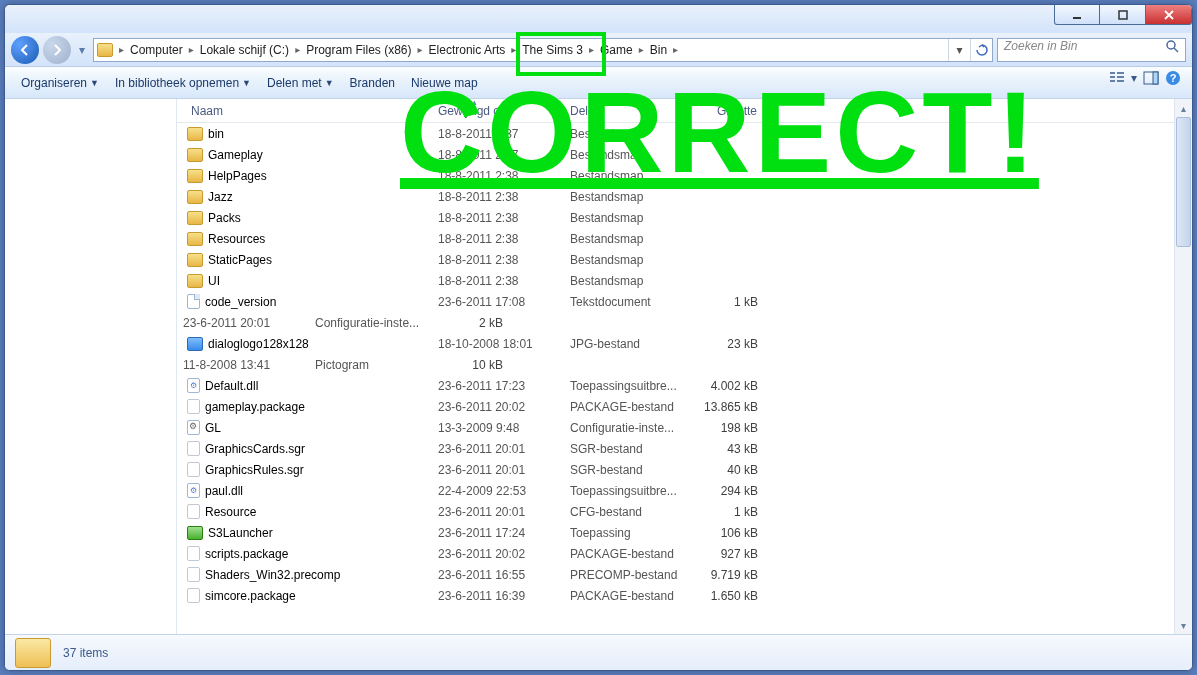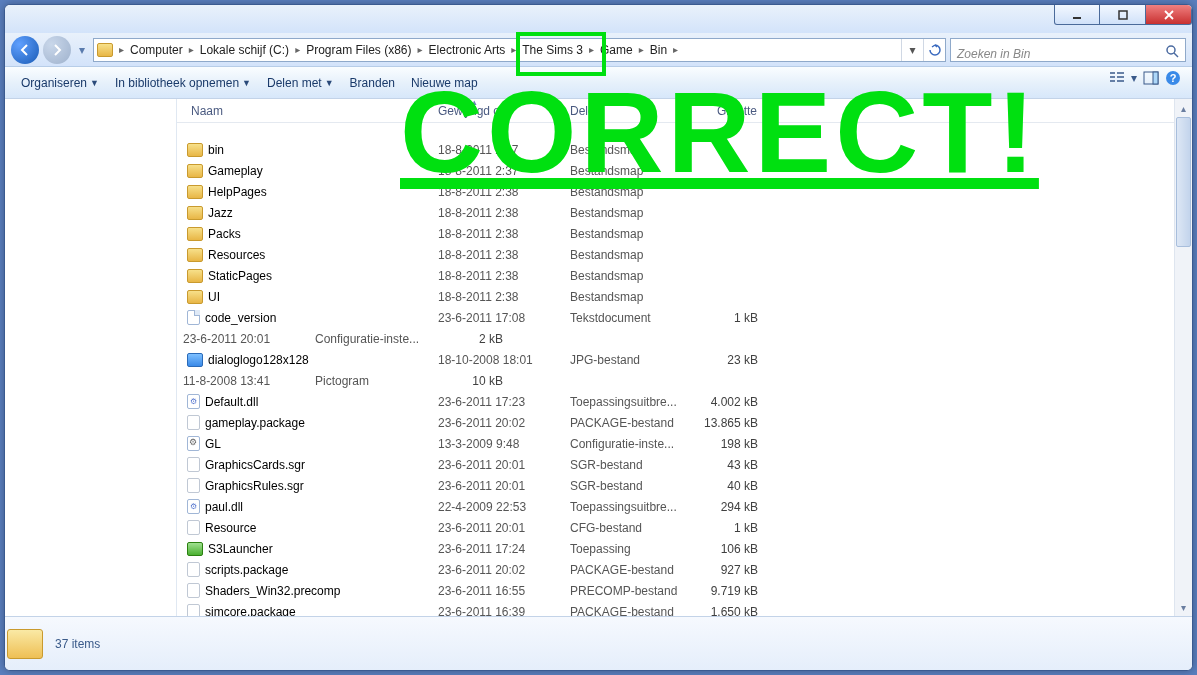--- a/index.html
+++ b/index.html
@@ -17,34 +17,34 @@
   .navrow { height:34px; background:linear-gradient(#e9f1fb,#d3e3fa); display:flex; align-items:center; padding:0 6px; gap:4px; border-bottom:1px solid #b7cde8;}
   .navbtn { width:28px; height:28px; border-radius:50%; background:radial-gradient(circle at 30% 30%, #5fa0ff, #1a5bb5); display:flex; align-items:center; justify-content:center; color:#fff;}
   .navbtn.fwd { background:radial-gradient(circle at 30% 30%, #c9d7ea, #9fb2cd); }
   .navdrop { width:14px; height:22px; display:flex; align-items:center; justify-content:center; color:#5a7bad;}
   .addrbar { flex:1; height:24px; border:1px solid #8fa9ca; background:#fff; display:flex; align-items:center; overflow:hidden;}
   .addrseg { padding:0 4px; height:22px; display:flex; align-items:center; color:#222;}
   .addrsep { color:#666; padding:0 2px; font-size:10px; display:flex; align-items:center;}
   .addrend { margin-left:auto; display:flex; height:22px;}
   .addrbtn { width:22px; display:flex; align-items:center; justify-content:center; color:#555; border-left:1px solid #d0d8e4;}
   .foldericon-sm { width:16px; height:14px; background:linear-gradient(#f7e08a,#e8b646); border:1px solid #c99a2e; border-radius:2px; margin:0 4px 0 3px;}
-  .searchbox { width:236px; height:24px; border:1px solid #8fa9ca; background:#fff; display:flex; align-items:flex-end; padding:0 6px; color:#888;gap:10px;}
+  .searchbox { width:189px; height:24px; border:1px solid #8fa9ca; background:#fff; display:flex; align-items:flex-start; padding:0 6px; color:#888;gap:10px;}
   .searchbox .ph { flex:1; font-style:italic; }
   .searchbox .mag { color:#4a6aa0; }
 
   .toolbar { height:32px; background:linear-gradient(#fafdff,#e7f1fb 50%,#d7e7fa); display:flex; align-items:flex-start; padding:0 8px; border-bottom:1px solid #c3d3e8;}
   .tbitem { color:#1a3a6a; padding:0 8px; height:32px; display:flex; align-items:center; gap:3px;}
   .tbitem .dd { font-size:9px; color:#2a4a7a;}
   .tbsp { flex:1; }
   .tbicon { width:22px; height:22px; display:flex; align-items:center; justify-content:center; color:#3a5a8a; }
 
   .content { flex:1; display:flex; min-height:0; background:#fff;}
   .navpane { width:172px; border-right:1px solid #e0e8f2;}
   .listwrap { flex:1; display:flex; min-width:0;}
-  .listview { flex:1; overflow:hidden; display:flex; flex-direction:column;gap:16px;}
+  .listview { flex:1; overflow:hidden; display:flex; flex-direction:column;}
   .colheader { height:24px; display:flex; align-items:center; border-bottom:1px solid #e4e9f0; color:#4a5a80; position:relative;}
   .ch { padding:0 6px; display:flex; align-items:center; height:100%; border-right:1px solid transparent;}
   .ch.name{ width:255px; padding-left:14px;}
   .ch.date{ width:132px;}
   .ch.type{ width:130px;}
   .ch.size{ width:70px; justify-content:flex-end;}
   .sortarrow { position:absolute; left:295px; top:-2px; color:#6a86b6; font-size:9px;}
   .rows { flex:1; overflow:hidden; }
   .row { height:21px; display:flex; align-items:center;}
   .cell { padding:0 6px;}
@@ -63,21 +63,21 @@
   .fico.dll { background:#fff; border:1px solid #a0b6d6; position:relative; height:15px; width:13px;}
   .fico.dll::before{content:"⚙"; position:absolute; font-size:8px; left:2px; top:2px; color:#5a7ad0;}
   .fico.exe { background:linear-gradient(#9fe090,#4ab030); border:1px solid #2a8010;}
   .fico.generic { background:#fff; border:1px solid #c0c8d4; height:15px; width:13px;}
 
   .rsb { width:18px; background:#f0f3f8; display:flex; flex-direction:column; border-left:1px solid #dee5ef;}
   .rsb .arr{ height:18px; display:flex; align-items:center; justify-content:center; color:#6a7ea0; font-size:10px;}
   .rsb .track{ flex:1; position:relative;}
   .rsb .thumb{ position:absolute; left:1px; right:1px; top:0; height:130px; background:linear-gradient(90deg,#dde7f5,#c3d4ec); border:1px solid #a8bedc; border-radius:2px;}
 
-  .statusbar { height:54px; background:linear-gradient(#f6f9fe,#e5eefb); border-top:1px solid #c3d3e8; display:flex; align-items:center; padding:0 2px; gap:12px;}
+  .statusbar { height:36px; background:linear-gradient(#f6f9fe,#e5eefb); border-top:1px solid #c3d3e8; display:flex; align-items:center; padding:0 10px; gap:12px;}
   .statusbar .bigfolder{ width:36px; height:30px; background:linear-gradient(#fae9a5,#eebf55); border:1px solid #c99a2e; border-radius:3px;}
   .statusbar .stxt{ color:#3a5a8a;}
 
   .overlay-correct { position:absolute; left:395px; top:70px; font-size:115px; font-weight:900; color:#00e010; letter-spacing:4px; line-height:1; pointer-events:none; font-family:Arial,sans-serif;text-decoration:underline;}
   .overlay-box { position:absolute; left:511px; top:27px; width:90px; height:44px; border:4px solid #00e010; pointer-events:none;}
 </style>
 </head>
 <body>
 
 <div class="window">

